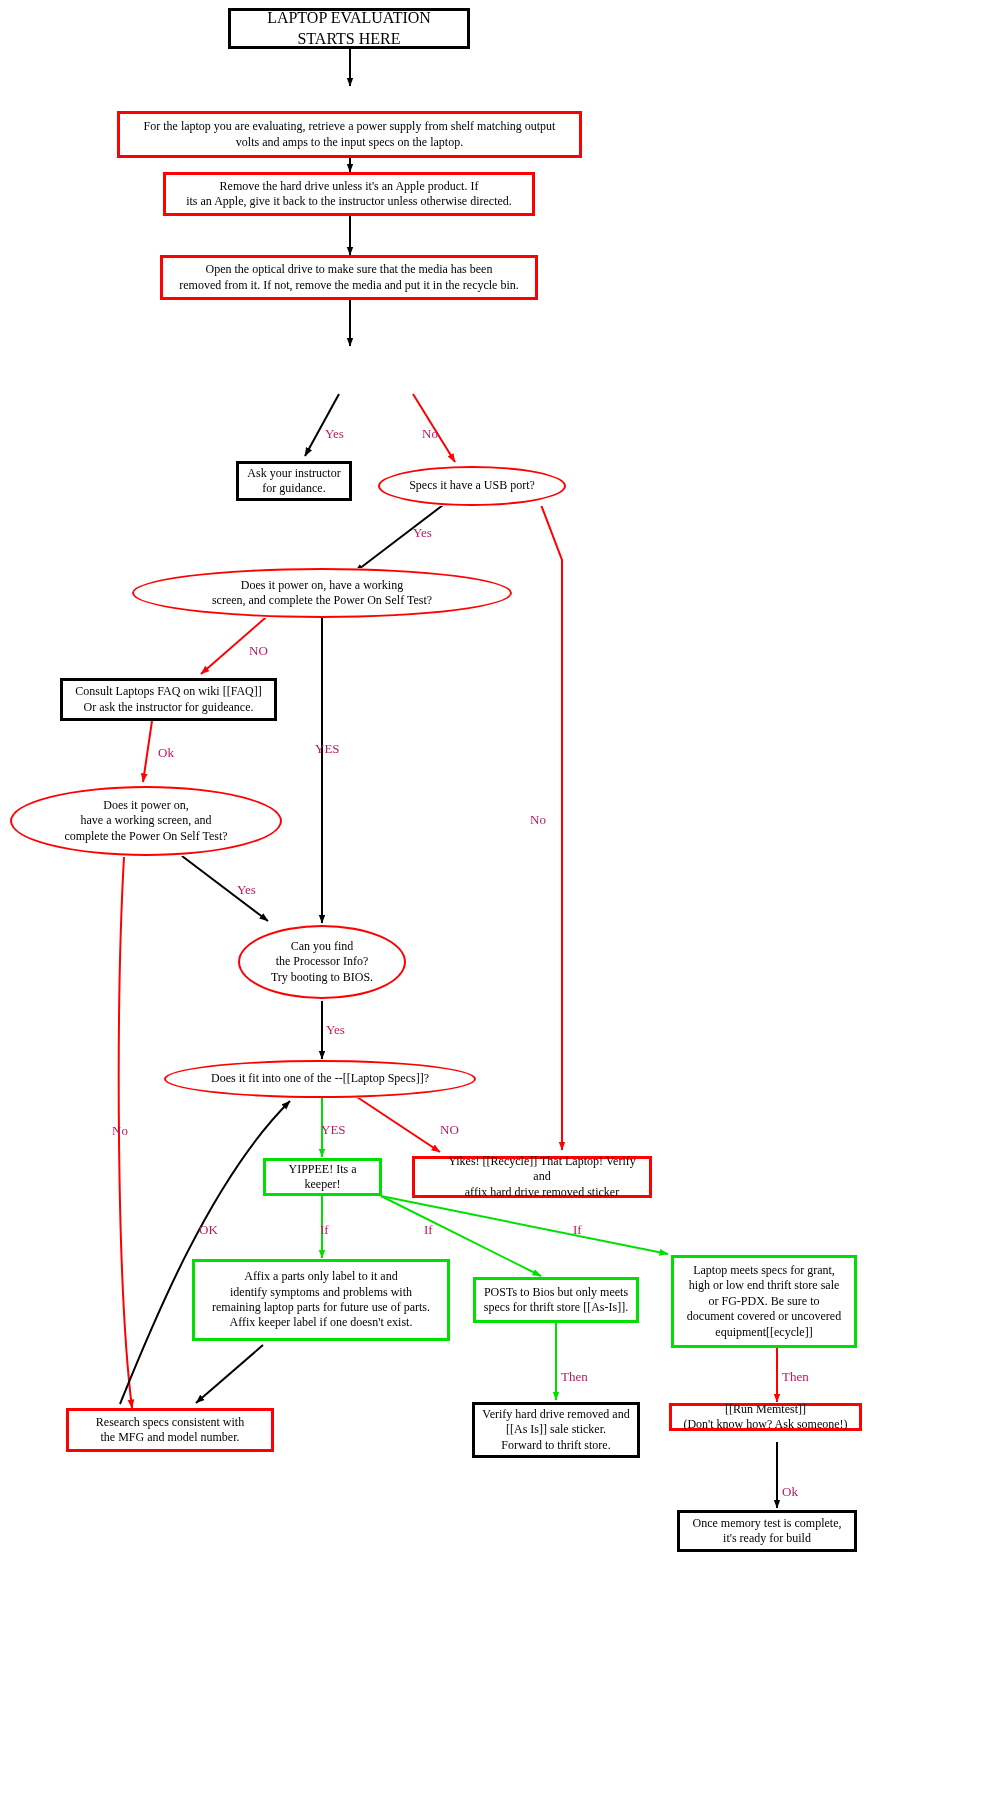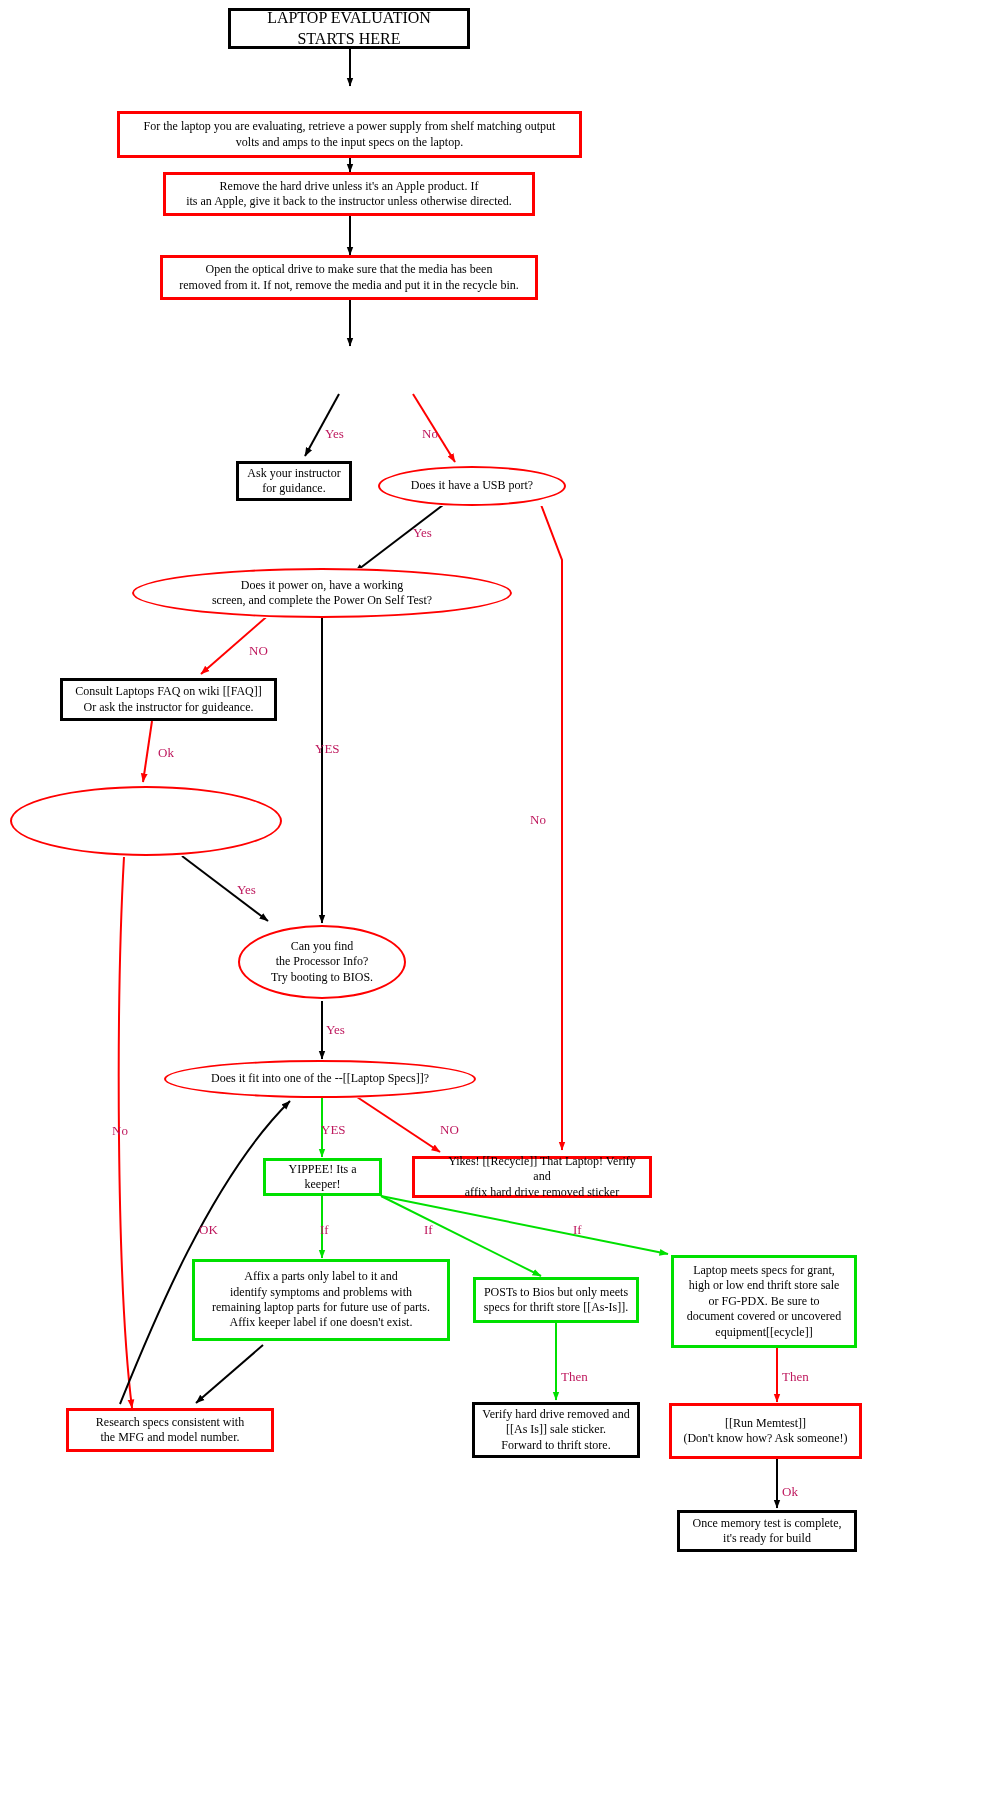--- a/index.html
+++ b/index.html
@@ -103,34 +103,35 @@
     <span class="txt">Open the optical drive to make sure that the media has been<br>removed from it. If not, remove the media and put it in the recycle bin.</span>
   </div>
 
 
   <div class="node box b-yellow t12" style="left:236px;top:461px;width:116px;height:40px;">
     <span class="txt">Ask your instructor<br>for guidance.</span>
   </div>
 
   <div class="node ell t12" style="left:378px;top:466px;width:188px;height:40px;">
     <div class="ellshape"></div>
-    <span class="txt">Does it have a USB port?</span>
+    <span class="txt">Specs it have a USB port?</span>
   </div>
 
   <div class="node ell t12" style="left:132px;top:568px;width:380px;height:50px;">
     <div class="ellshape"></div>
     <span class="txt">Does it power on, have a working<br>screen, and complete the Power On Self Test?</span>
   </div>
 
   <div class="node box b-yellow t12" style="left:60px;top:678px;width:217px;height:43px;">
     <span class="txt">Consult Laptops FAQ on wiki [[FAQ]]<br>Or ask the instructor for guideance.</span>
   </div>
 
   <div class="node ell t12" style="left:10px;top:786px;width:272px;height:70px;">
     <div class="ellshape"></div>
+    <span class="txt">Does it power on,<br>have a working screen, and<br>complete the Power On Self Test?</span>
   </div>
 
   <div class="node ell t12" style="left:238px;top:925px;width:168px;height:74px;">
     <div class="ellshape"></div>
     <span class="txt">Can you find<br>the Processor Info?<br>Try booting to BIOS.</span>
   </div>
 
   <div class="node ell t12" style="left:164px;top:1060px;width:312px;height:38px;">
     <div class="ellshape"></div>
     <span class="txt">Does it fit into one of the --[[Laptop Specs]]?</span>
@@ -157,21 +158,21 @@
   </div>
 
   <div class="node box b-green t12" style="left:671px;top:1255px;width:186px;height:93px;">
     <span class="txt">Laptop meets specs for grant,<br>high or low end thrift store sale<br>or FG-PDX. Be sure to<br>document covered or uncovered<br>equipment[[ecycle]]</span>
   </div>
 
   <div class="node box b-black t12" style="left:472px;top:1402px;width:168px;height:56px;">
     <span class="txt">Verify hard drive removed and<br>[[As Is]] sale sticker.<br>Forward to thrift store.</span>
   </div>
 
-  <div class="node box b-red t12" style="left:669px;top:1403px;width:193px;height:56px;">
+  <div class="node box b-red t12" style="left:669px;top:1403px;width:193px;height:28px;">
     <span class="txt">[[Run Memtest]]<br>(Don't know how?  Ask someone!)</span>
   </div>
 
   <div class="node box b-black t12" style="left:677px;top:1510px;width:180px;height:42px;">
     <span class="txt">Once memory test is complete,<br>it's ready for build</span>
   </div>
 
   <span class="elabel" style="left:325px;top:426px;">Yes</span>
   <span class="elabel" style="left:422px;top:426px;">No</span>
   <span class="elabel" style="left:413px;top:525px;">Yes</span>

